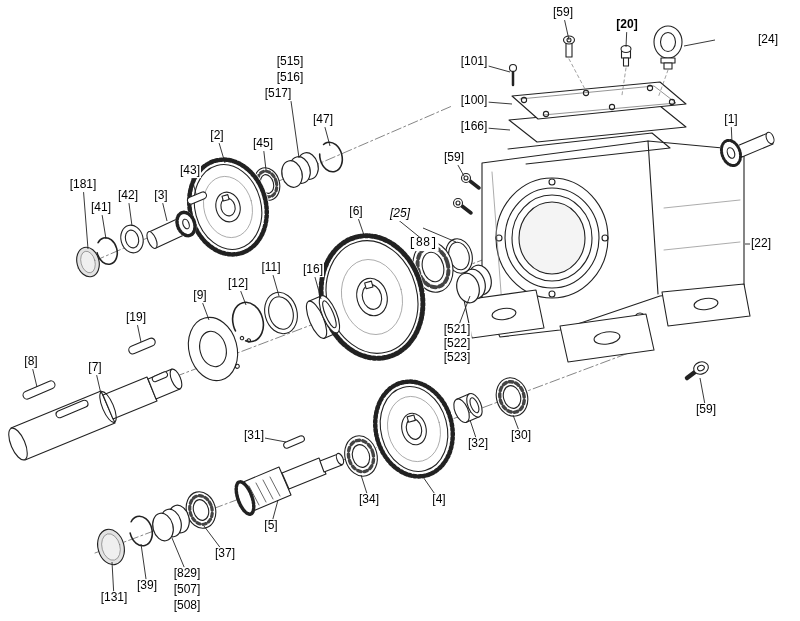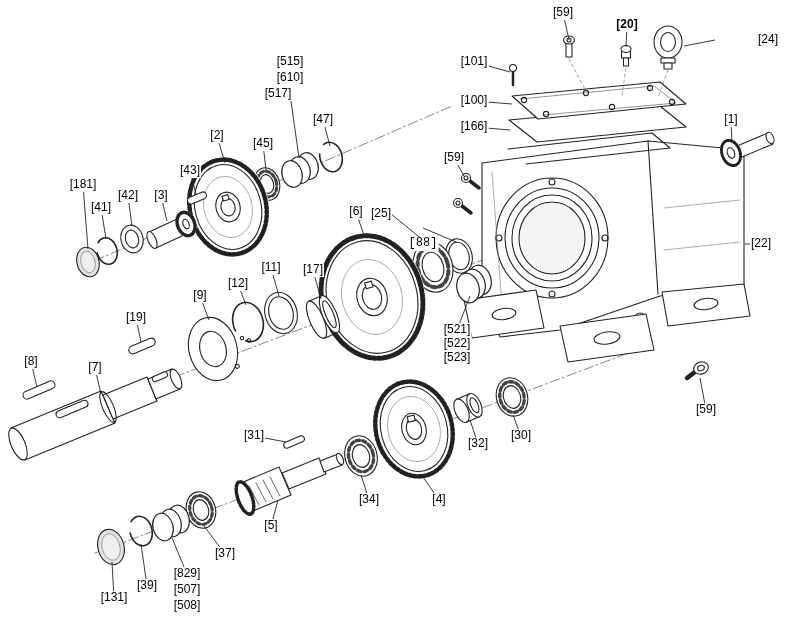--- a/index.html
+++ b/index.html
@@ -377,38 +377,38 @@
       <div class="part-label" style="left: 563px; top: 13px;">[59]</div>
       <div class="part-label" style="left: 627px; top: 25px; font-weight: bold;">[20]</div>
       <div class="part-label" style="left: 724px; top: 40px; margin-left: 44px;">[24]</div>
       <div class="part-label" style="left: 474px; top: 62px;">[101]</div>
       <div class="part-label" style="left: 474px; top: 101px;">[100]</div>
       <div class="part-label" style="left: 474px; top: 127px;">[166]</div>
       <div class="part-label" style="left: 731px; top: 120px;">[1]</div>
       <div class="part-label" style="left: 761px; top: 244px;">[22]</div>
       <div class="part-label" style="left: 454px; top: 158px;">[59]</div>
       <div class="part-label" style="left: 290px; top: 62px;">[515]</div>
-      <div class="part-label" style="left: 290px; top: 78px;">[610]</div>
+      <div class="part-label" style="left: 290px; top: 78px;">[516]</div>
       <div class="part-label" style="left: 278px; top: 94px;">[517]</div>
       <div class="part-label" style="left: 323px; top: 120px;">[47]</div>
       <div class="part-label" style="left: 217px; top: 136px;">[2]</div>
       <div class="part-label" style="left: 263px; top: 144px;">[45]</div>
       <div class="part-label" style="left: 190px; top: 171px;">[43]</div>
       <div class="part-label" style="left: 83px; top: 185px;">[181]</div>
       <div class="part-label" style="left: 101px; top: 208px;">[41]</div>
       <div class="part-label" style="left: 128px; top: 196px;">[42]</div>
       <div class="part-label" style="left: 161px; top: 196px;">[3]</div>
       <div class="part-label" style="left: 356px; top: 212px;">[6]</div>
-      <div class="part-label" style="left: 381px; top: 214px;">[25]</div>
+      <div class="part-label" style="left: 400px; top: 214px; font-style: italic;">[25]</div>
       <div class="part-label" style="left: 423px; top: 244px; font-family: Liberation Mono, monospace;">[88]</div>
       <div class="part-label" style="left: 457px; top: 330px;">[521]</div>
       <div class="part-label" style="left: 457px; top: 344px;">[522]</div>
       <div class="part-label" style="left: 457px; top: 358px; text-align: right;">[523]</div>
       <div class="part-label" style="left: 271px; top: 268px;">[11]</div>
-      <div class="part-label" style="left: 313px; top: 270px;">[17]</div>
+      <div class="part-label" style="left: 313px; top: 270px;">[16]</div>
       <div class="part-label" style="left: 238px; top: 284px;">[12]</div>
       <div class="part-label" style="left: 200px; top: 296px;">[9]</div>
       <div class="part-label" style="left: 136px; top: 318px;">[19]</div>
       <div class="part-label" style="left: 31px; top: 362px;">[8]</div>
       <div class="part-label" style="left: 95px; top: 368px;">[7]</div>
       <div class="part-label" style="left: 706px; top: 410px;">[59]</div>
       <div class="part-label" style="left: 521px; top: 436px;">[30]</div>
       <div class="part-label" style="left: 478px; top: 444px;">[32]</div>
       <div class="part-label" style="left: 439px; top: 500px;">[4]</div>
       <div class="part-label" style="left: 369px; top: 500px;">[34]</div>

